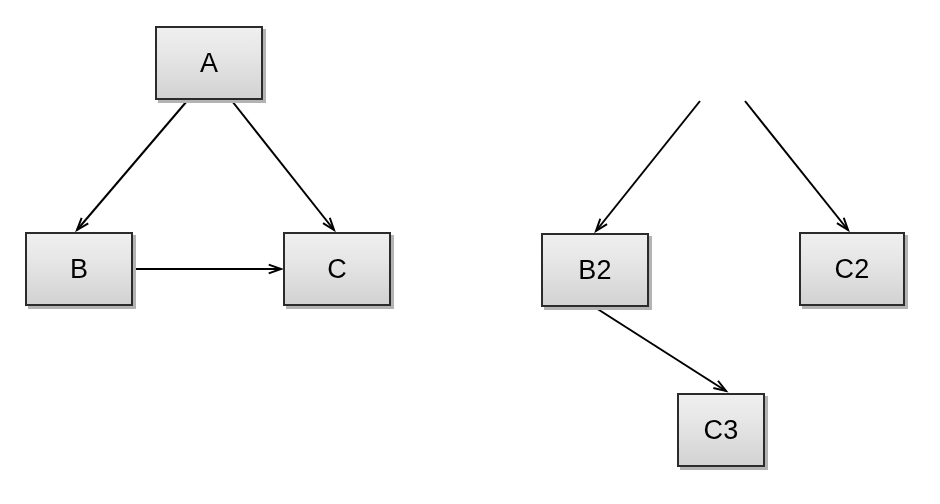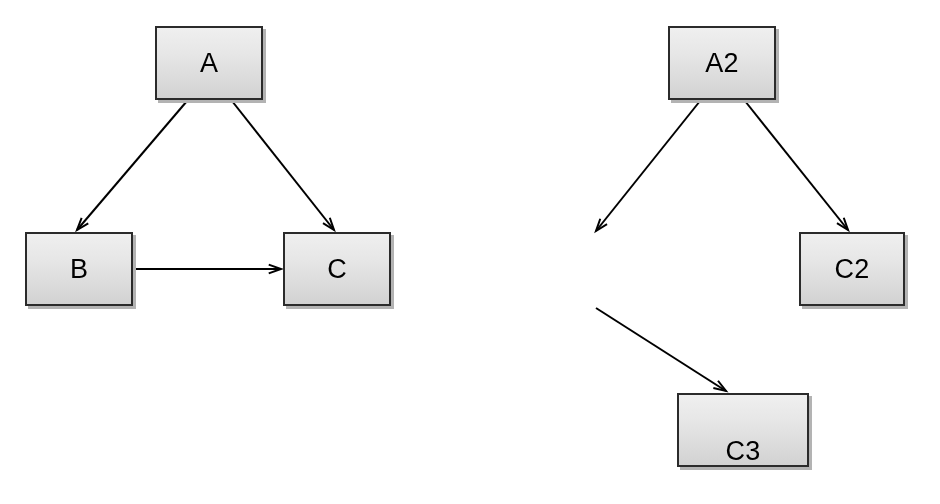--- a/index.html
+++ b/index.html
@@ -75,26 +75,26 @@
   </div>
 
   <div class="node" style="left: 25px; top: 232px; width: 108px; height: 74px;">
     <span class="node-label">B</span>
   </div>
 
   <div class="node" style="left: 283px; top: 232px; width: 108px; height: 74px;">
     <span class="node-label">C</span>
   </div>
 
-  <div class="node" style="left: 668px; top: 26px; width: 108px; height: 74px;">
-    <span class="node-label">A2</span>
+
+  <div class="node" style="left: 541px; top: 233px; width: 108px; height: 74px;">
+    <span class="node-label">B2</span>
   </div>
-
 
   <div class="node" style="left: 799px; top: 232px; width: 106px; height: 74px;">
     <span class="node-label">C2</span>
   </div>
 
-  <div class="node" style="left: 677px; top: 393px; width: 132px; height: 74px; align-items: flex-end;">
+  <div class="node" style="left: 677px; top: 393px; width: 88px; height: 74px;">
     <span class="node-label">C3</span>
   </div>
 
 </div>
 
 </body></html>

